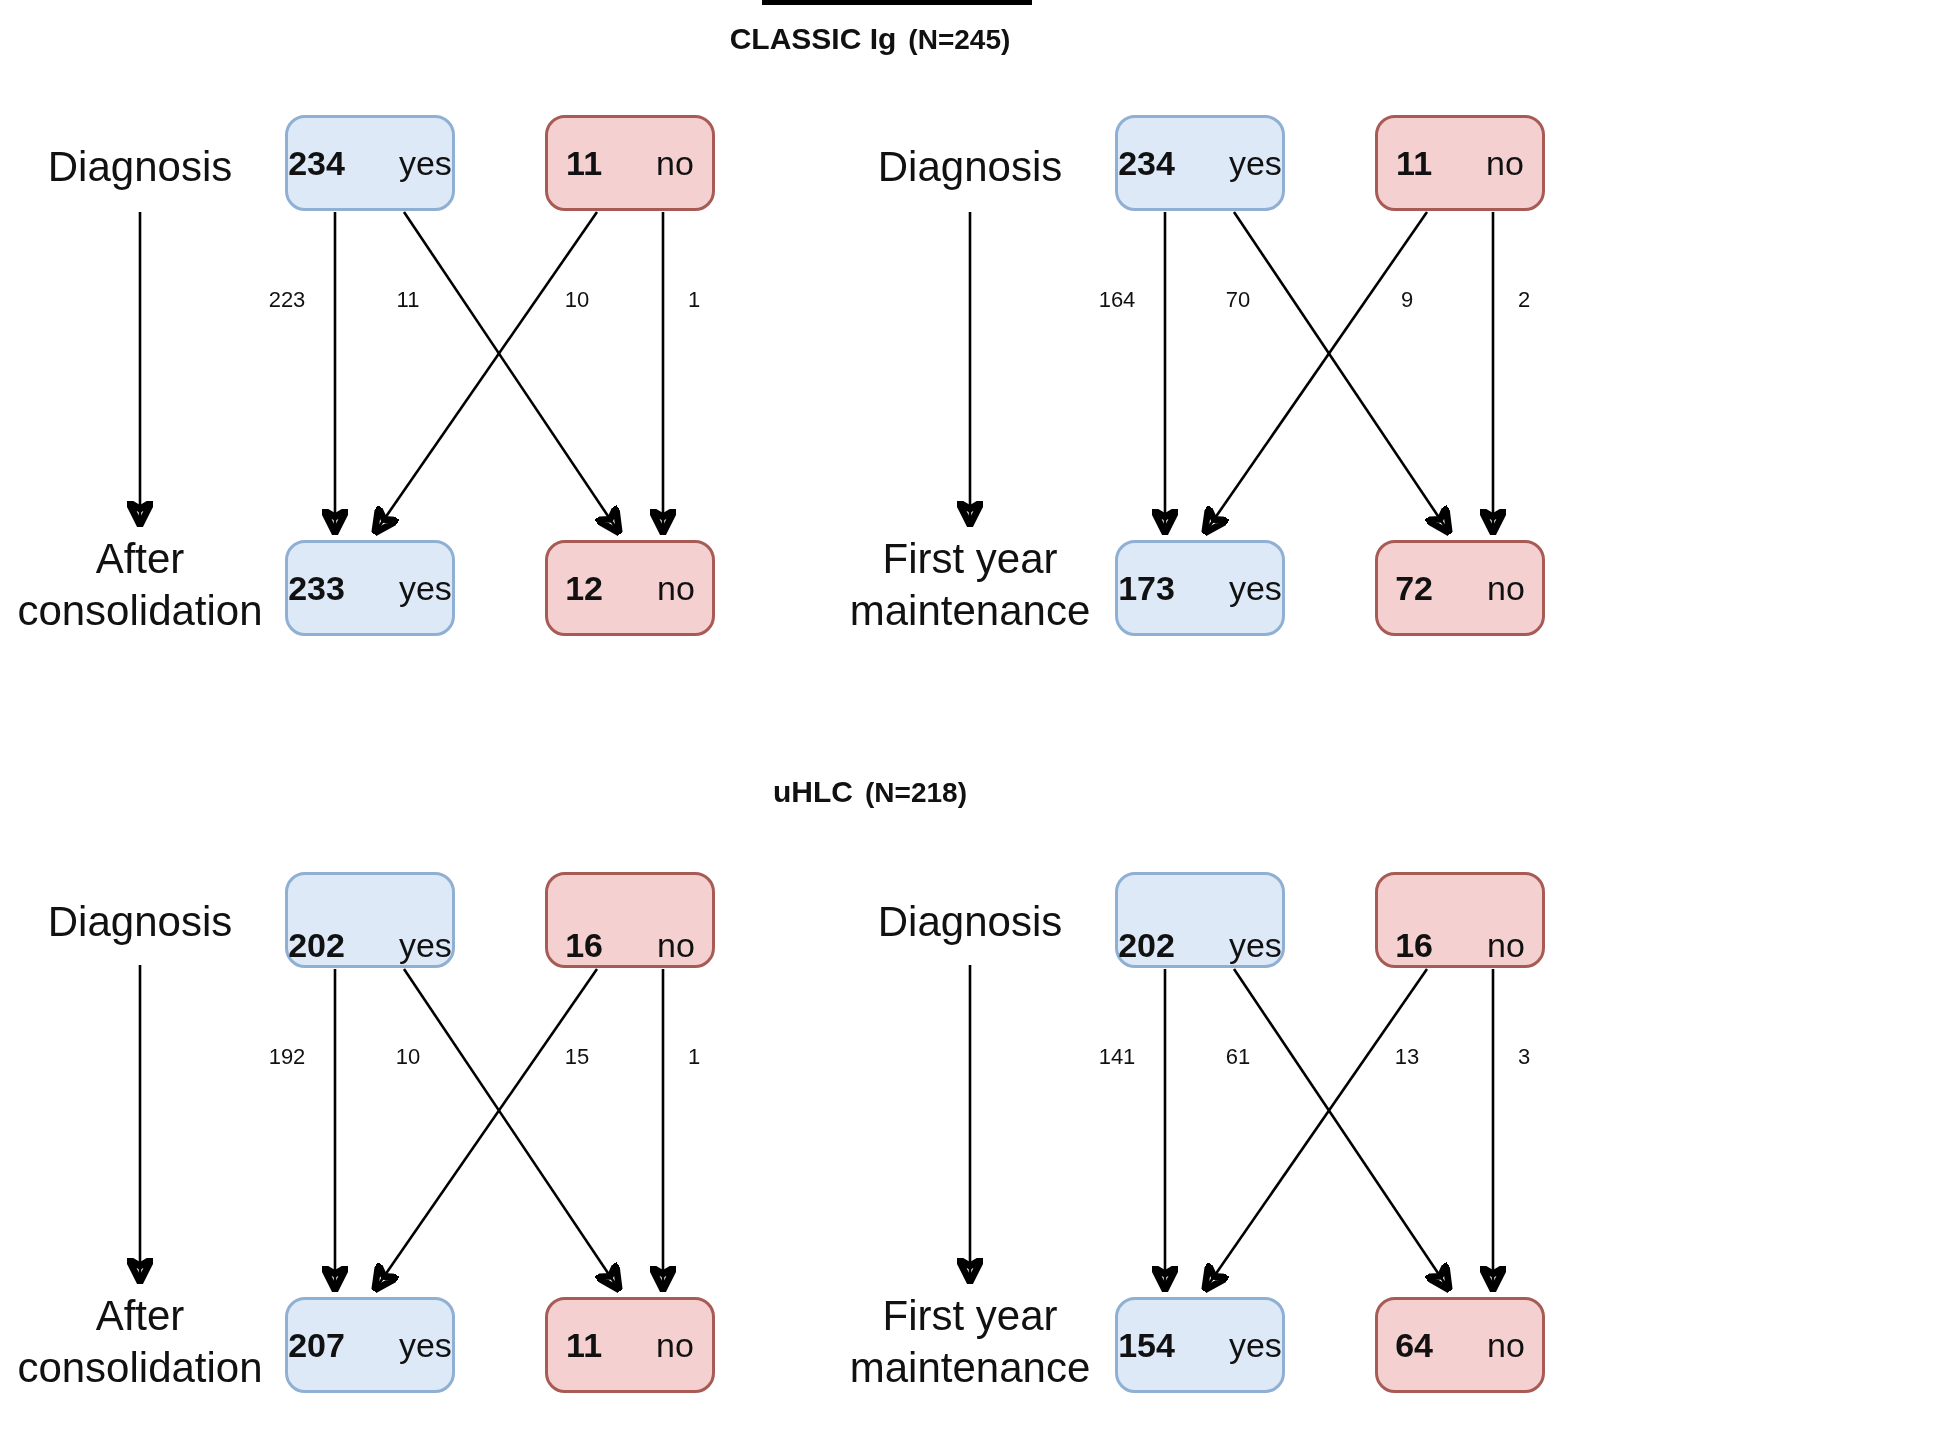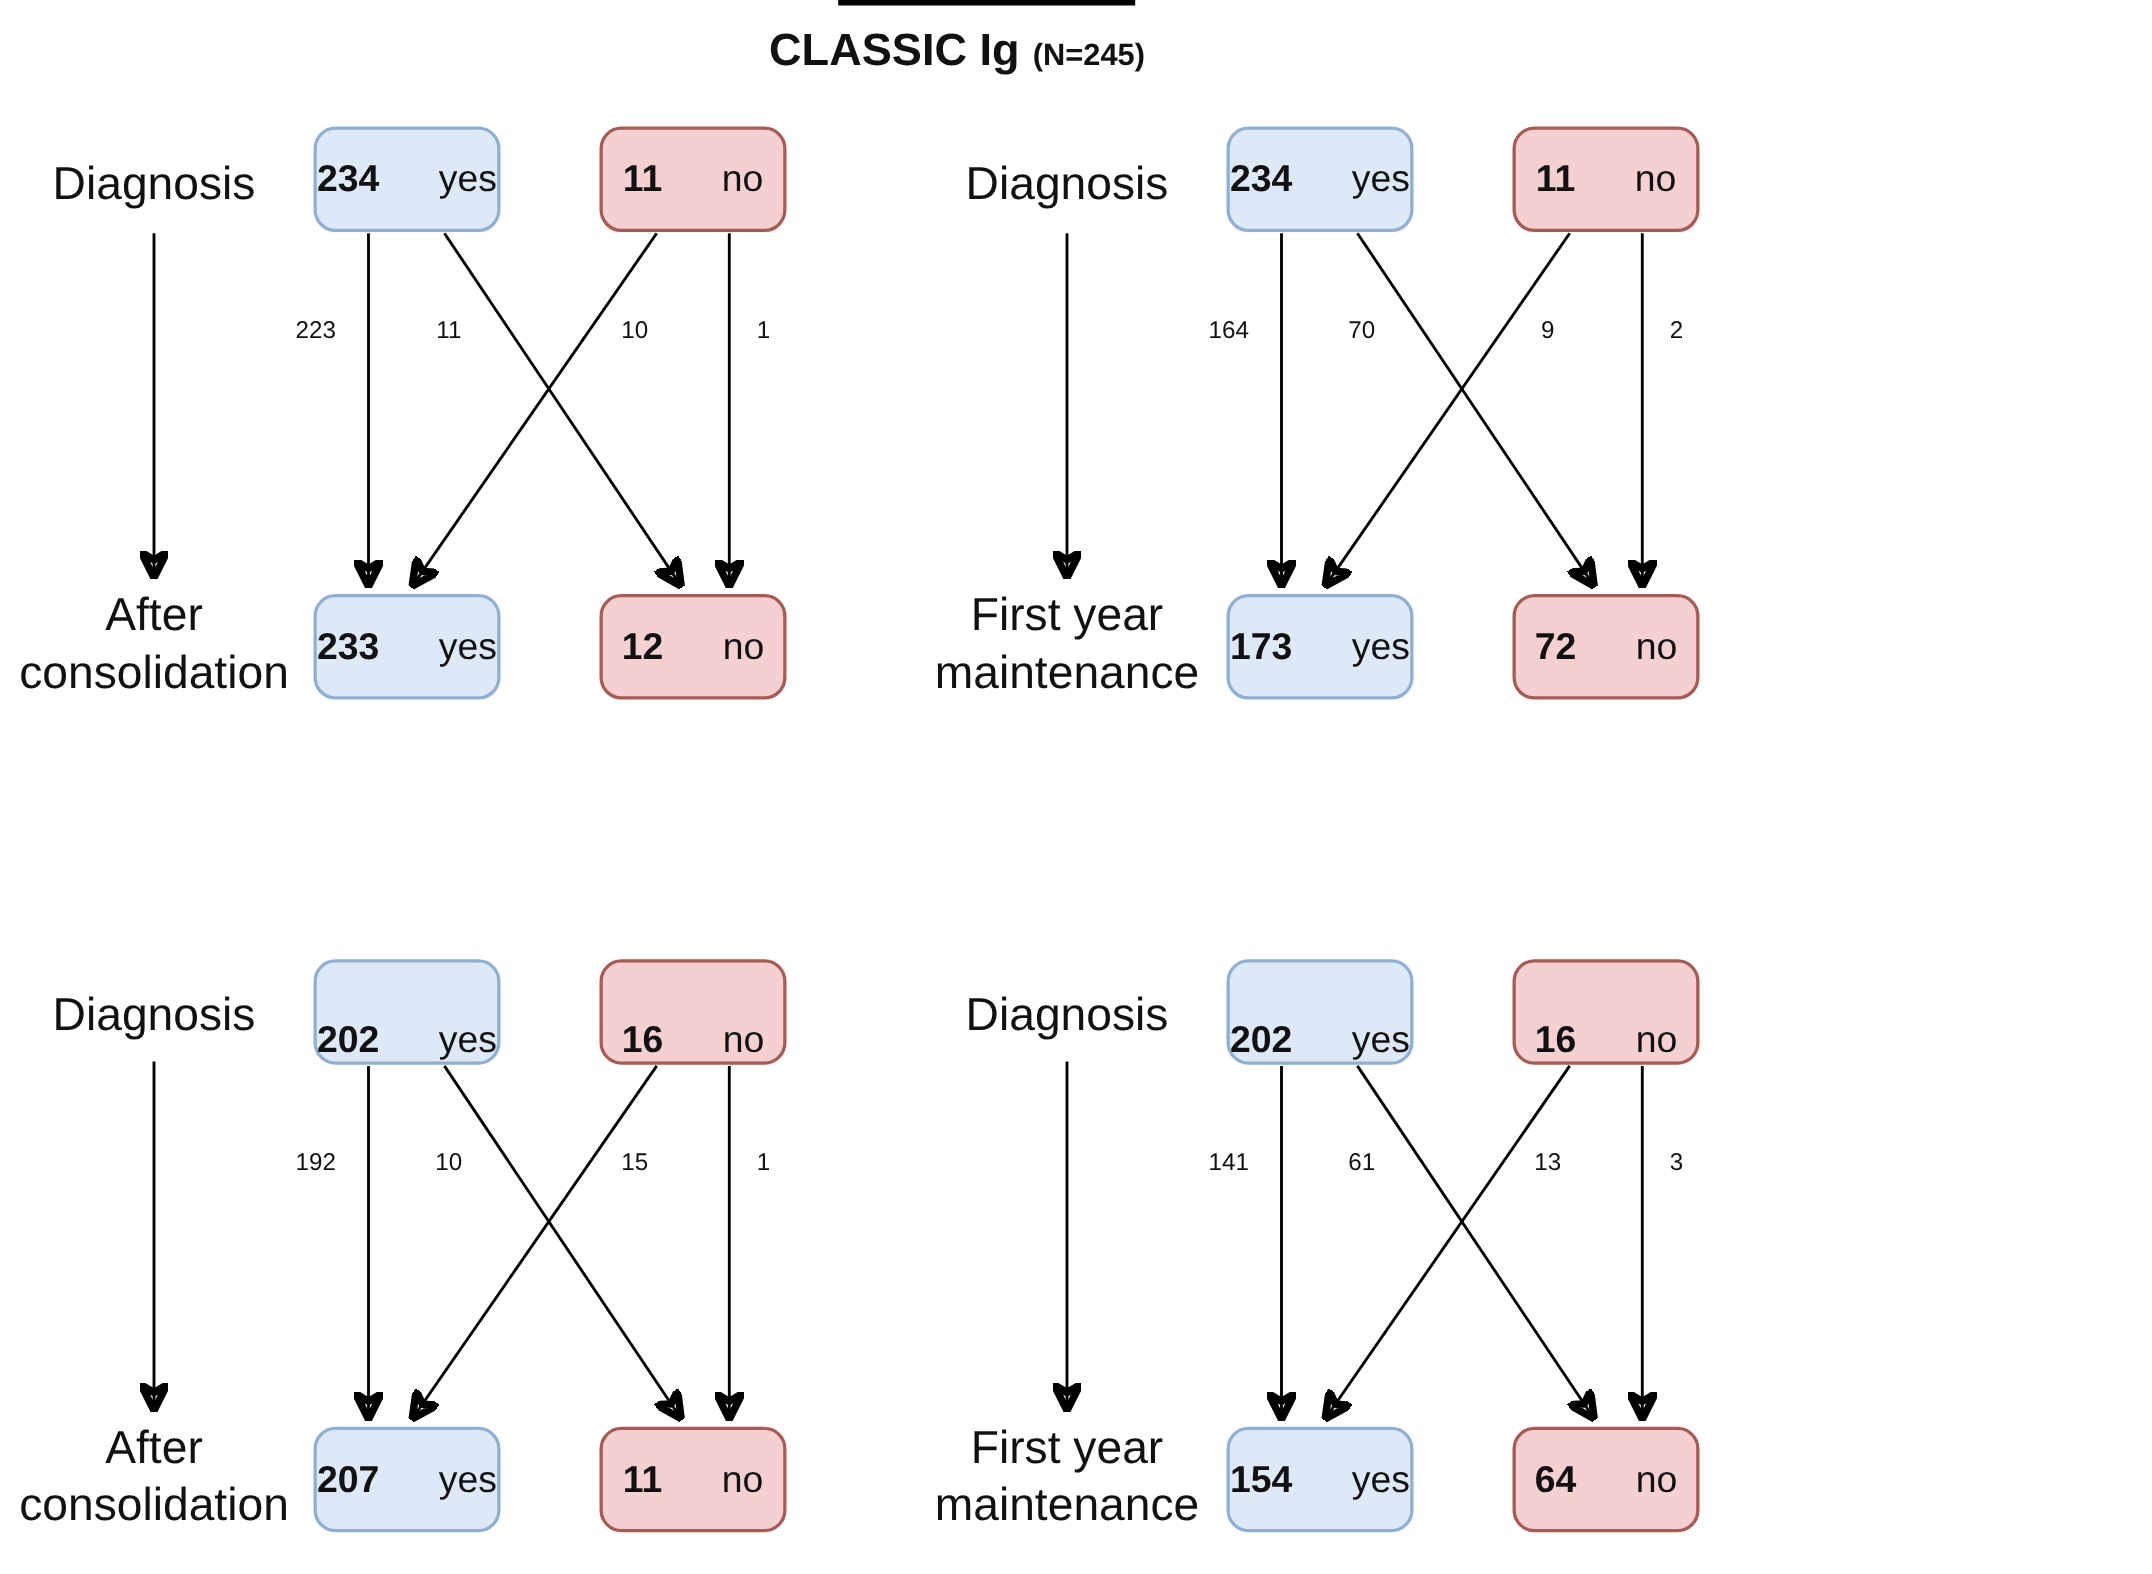--- a/index.html
+++ b/index.html
@@ -5,21 +5,21 @@
   html,body{margin:0;padding:0;background:#ffffff;}
   .canvas{
     position:relative;width:1956px;height:1431px;background:#ffffff;overflow:hidden;
     font-family:"Liberation Sans", sans-serif;color:#111111;
   }
   .topbar{position:absolute;background:#000000;}
   .title{
     position:absolute;left:0;width:1740px;text-align:center;
     font-weight:bold;white-space:nowrap;z-index:2;
   }
-  .title .t-main{font-size:41px;}
+  .title .t-main{font-size:30px;}
   .title .t-n{font-size:28px;margin-left:12px;}
   .stage-label{
     position:absolute;text-align:center;font-size:42px;line-height:1.24;z-index:2;
   }
   .side-l{left:0;width:280px;}
   .side-r{left:830px;width:280px;}
   .st-1{top:141px;}  .sb-1{top:533px;}
   .st-2{top:896px;}  .sb-2{top:1290px;}
   .box{
     position:absolute;width:170px;height:96px;border-radius:20px;box-sizing:border-box;
@@ -46,20 +46,23 @@
 </style>
 </head>
 <body>
 
 <div class="canvas">
 
   <div class="topbar" style="left:762px;top:0;width:270px;height:5px;"></div>
 
   <div class="title" style="top:22px;">
     <span class="t-main">CLASSIC Ig</span><span class="t-n">(N=245)</span>
+  </div>
+  <div class="title" style="top:775px;">
+    <span class="t-main">uHLC</span><span class="t-n">(N=218)</span>
   </div>
 
   <svg class="arrows" width="1956" height="1431" viewBox="0 0 1956 1431">
     <defs>
       <marker id="ah" viewBox="0 0 10 10" refX="8.6" refY="5" markerWidth="10" markerHeight="10" orient="auto-start-reverse">
         <path d="M0.5,0.5 L9.5,5 L0.5,9.5 L3.2,5 z" fill="#000" stroke="none"></path>
       </marker>
     </defs>
 
     <path d="M140,212 V523" marker-end="url(#ah)"></path>

